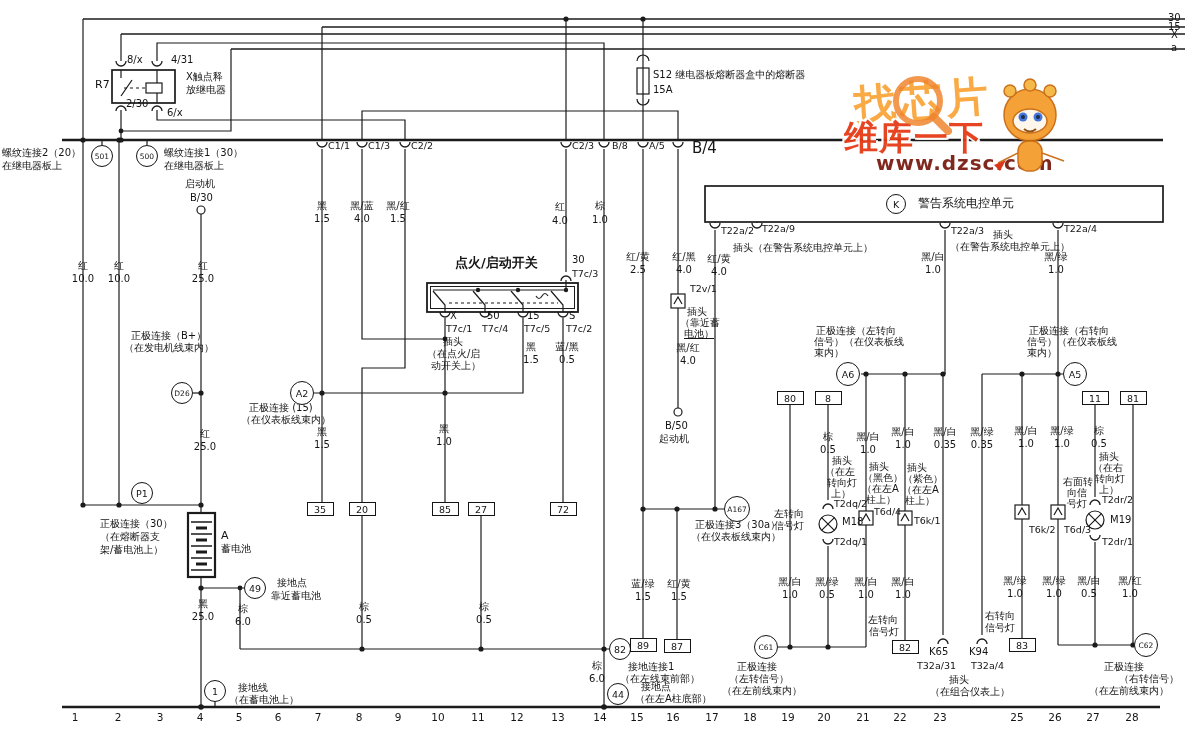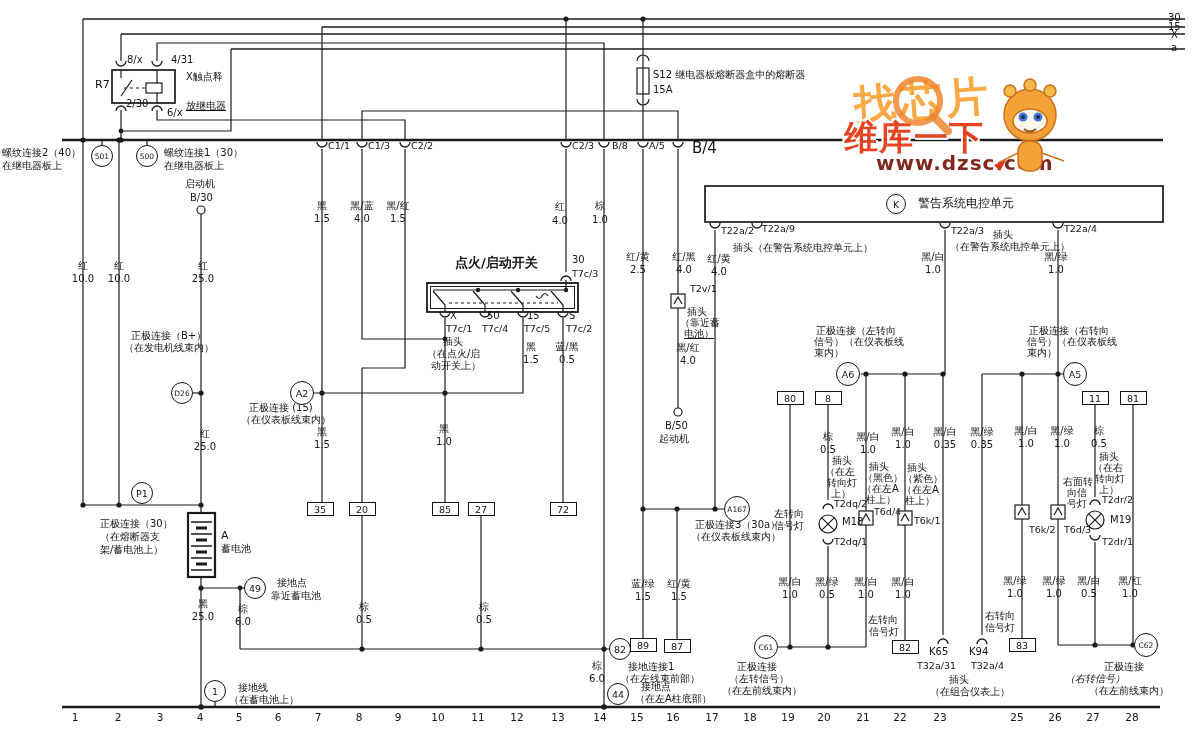--- a/index.html
+++ b/index.html
@@ -230,26 +230,26 @@
     </g>
   </svg>
 
   <div id="labels-layer">
       <div class="lbl" style="left: 1168px; top: 13px;">30</div>
       <div class="lbl" style="left: 1168px; top: 22px;">15</div>
       <div class="lbl" style="left: 1171px; top: 30px;">X</div>
       <div class="lbl" style="left: 1171px; top: 43px;">a</div>
       <div class="lbl" style="left: 95px; top: 79px; font-size: 11px;">R7</div>
       <div class="lbl" style="left: 186px; top: 72px;">X触点释</div>
-      <div class="lbl" style="left: 186px; top: 101px; text-decoration: underline;">放继电器</div>
+      <div class="lbl" style="left: 186px; top: 85px;">放继电器</div>
       <div class="lbl" style="left: 127px; top: 55px;">8/x</div>
       <div class="lbl" style="left: 171px; top: 55px;">4/31</div>
       <div class="lbl" style="left: 126px; top: 99px;">2/30</div>
       <div class="lbl" style="left: 167px; top: 108px;">6/x</div>
-      <div class="lbl" style="left: 2px; top: 148px;">螺纹连接2（40）</div>
+      <div class="lbl" style="left: 2px; top: 148px;">螺纹连接2（20）</div>
       <div class="lbl" style="left: 2px; top: 161px;">在继电器板上</div>
       <div class="lbl" style="left: 164px; top: 148px;">螺纹连接1（30）</div>
       <div class="lbl" style="left: 164px; top: 161px;">在继电器板上</div>
       <div class="lbl" style="left: 653px; top: 70px;">S12  继电器板熔断器盒中的熔断器</div>
       <div class="lbl" style="left: 653px; top: 85px;">15A</div>
       <div class="lbl" style="left: 328px; top: 141px; font-size: 9.5px;">C1/1</div>
       <div class="lbl" style="left: 368px; top: 141px; font-size: 9.5px;">C1/3</div>
       <div class="lbl" style="left: 411px; top: 141px; font-size: 9.5px;">C2/2</div>
       <div class="lbl" style="left: 572px; top: 141px; font-size: 9.5px;">C2/3</div>
       <div class="lbl" style="left: 612px; top: 141px; font-size: 9.5px;">B/8</div>
@@ -344,21 +344,21 @@
       <div class="lbl" style="left: 949px; top: 675px;">插头</div>
       <div class="lbl" style="left: 930px; top: 687px;">（在组合仪表上）</div>
       <div class="lbl" style="left: 868px; top: 615px;">左转向</div>
       <div class="lbl" style="left: 869px; top: 627px;">信号灯</div>
       <div class="lbl" style="left: 985px; top: 611px;">右转向</div>
       <div class="lbl" style="left: 985px; top: 623px;">信号灯</div>
       <div class="lbl" style="left: 737px; top: 662px;">正极连接</div>
       <div class="lbl" style="left: 729px; top: 674px;">（左转信号）</div>
       <div class="lbl" style="left: 722px; top: 686px;">（在左前线束内）</div>
       <div class="lbl" style="left: 1104px; top: 662px;">正极连接</div>
-      <div class="lbl" style="left: 1065px; top: 674px; font-style: italic;">（右转信号）</div>
+      <div class="lbl" style="left: 1119px; top: 674px;">（右转信号）</div>
       <div class="lbl" style="left: 1089px; top: 686px;">（在左前线束内）</div>
       <div class="lbl" style="left: 628px; top: 662px;">接地连接1</div>
       <div class="lbl" style="left: 620px; top: 674px;">（在左线束前部）</div>
       <div class="lbl" style="left: 641px; top: 682px;">接地点</div>
       <div class="lbl" style="left: 635px; top: 694px;">（在左A柱底部）</div>
       <div class="lbl c" style="left: 83px; top: 261px;">红</div>
       <div class="lbl c" style="left: 83px; top: 274px;">10.0</div>
       <div class="lbl c" style="left: 119px; top: 261px;">红</div>
       <div class="lbl c" style="left: 119px; top: 274px;">10.0</div>
       <div class="lbl c" style="left: 203px; top: 261px;">红</div>

